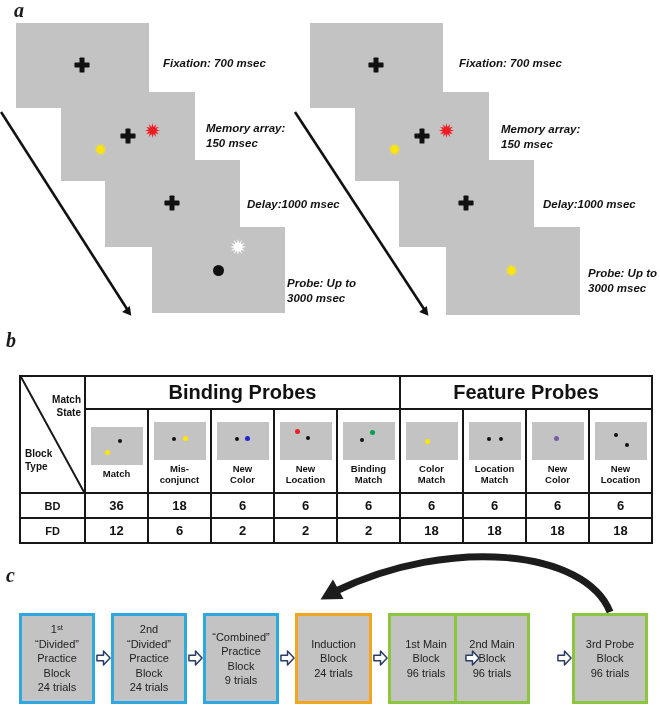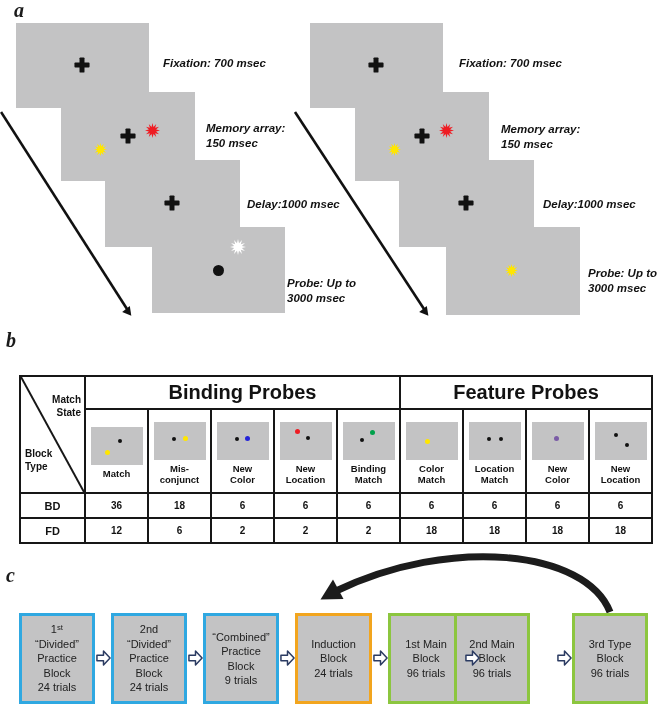--- a/index.html
+++ b/index.html
@@ -26,21 +26,21 @@
   .stimcell{height:82px;vertical-align:top;}
   .mini{width:52px;height:38px;margin:5px auto 3px;position:relative;background:var(--screen-gray);}
   .sdot{position:absolute;border-radius:50%;}
   .dot-black{background:var(--stim-black);}
   .dot-yellow{background:var(--stim-yellow);}
   .dot-red{background:var(--stim-red);}
   .dot-blue{background:var(--stim-blue);}
   .dot-green{background:var(--stim-green);}
   .dot-purple{background:var(--stim-purple);}
   .collabel{font-size:9.5px;line-height:11.5px;white-space:pre-line;}
-  .numcell{font-size:10px;height:23px;}
+  .numcell{font-size:13px;height:23px;}
   .rowlabel{font-size:11px;}
   .corner{position:relative;}
   .corner svg{position:absolute;left:0;top:0;width:100%;height:100%;}
   .corner .ms{position:absolute;top:16px;right:3px;font-size:10px;line-height:13px;
        font-weight:bold;text-align:right;white-space:pre-line;}
   .corner .bt{position:absolute;left:4px;top:70px;font-size:10px;line-height:13px;
        font-weight:bold;text-align:left;white-space:pre-line;}
 
   
   .flowbox{position:absolute;top:613px;width:70px;height:85px;background:var(--screen-gray);
@@ -330,21 +330,21 @@
     <div>1st Main</div>
     <div>Block</div>
     <div>96 trials</div>
   </div>
   <div class="flowbox b-green" style="left:454px;">
     <div>2nd Main</div>
     <div>Block</div>
     <div>96 trials</div>
   </div>
   <div class="flowbox b-green" style="left:572px;">
-    <div>3rd Type</div>
+    <div>3rd Probe</div>
     <div>Block</div>
     <div>96 trials</div>
   </div>
 
   <svg class="hollow-arrow" style="left:95.5px;" viewBox="0 0 16 18">
     <path d="M1 6 h7 V1.5 L15 9 L8 16.5 V12 H1 Z" fill="#fff" stroke="#2b3b62" stroke-width="1.6" stroke-linejoin="round"></path>
   </svg>
   <svg class="hollow-arrow" style="left:187.5px;" viewBox="0 0 16 18">
     <path d="M1 6 h7 V1.5 L15 9 L8 16.5 V12 H1 Z" fill="#fff" stroke="#2b3b62" stroke-width="1.6" stroke-linejoin="round"></path>
   </svg>

